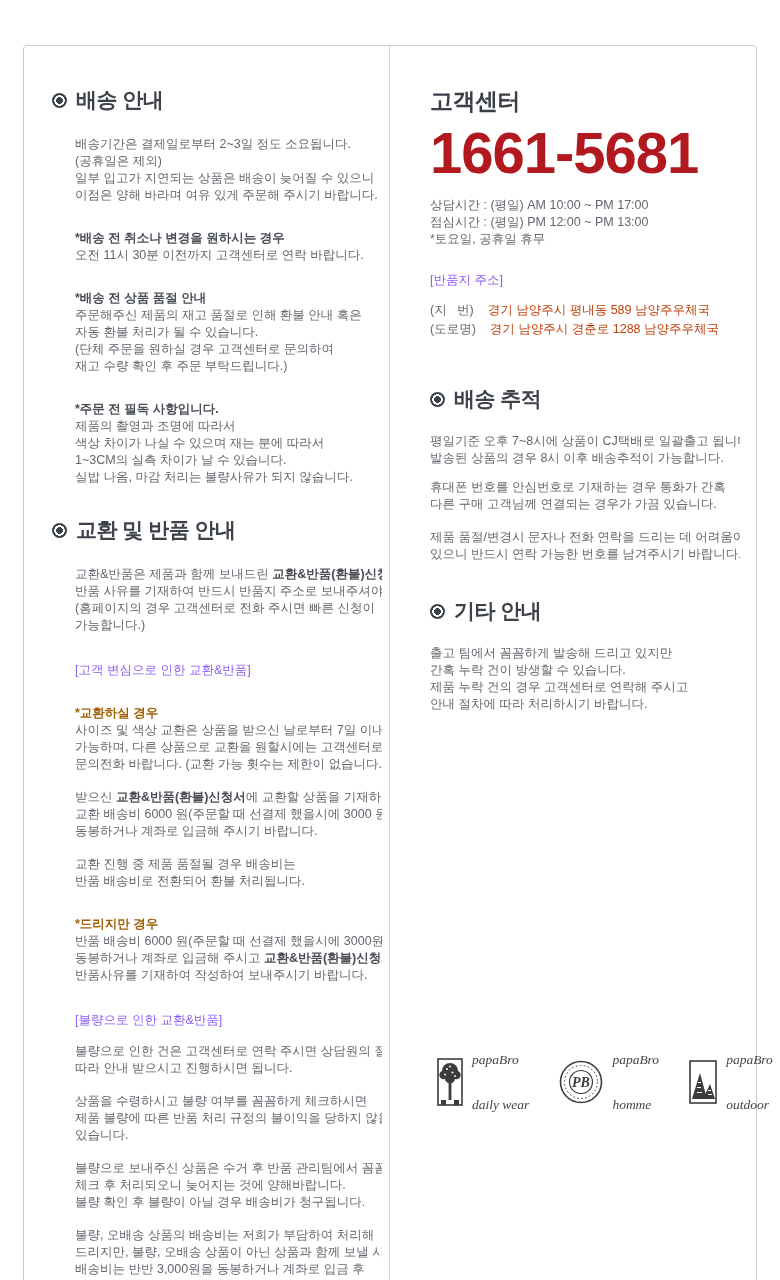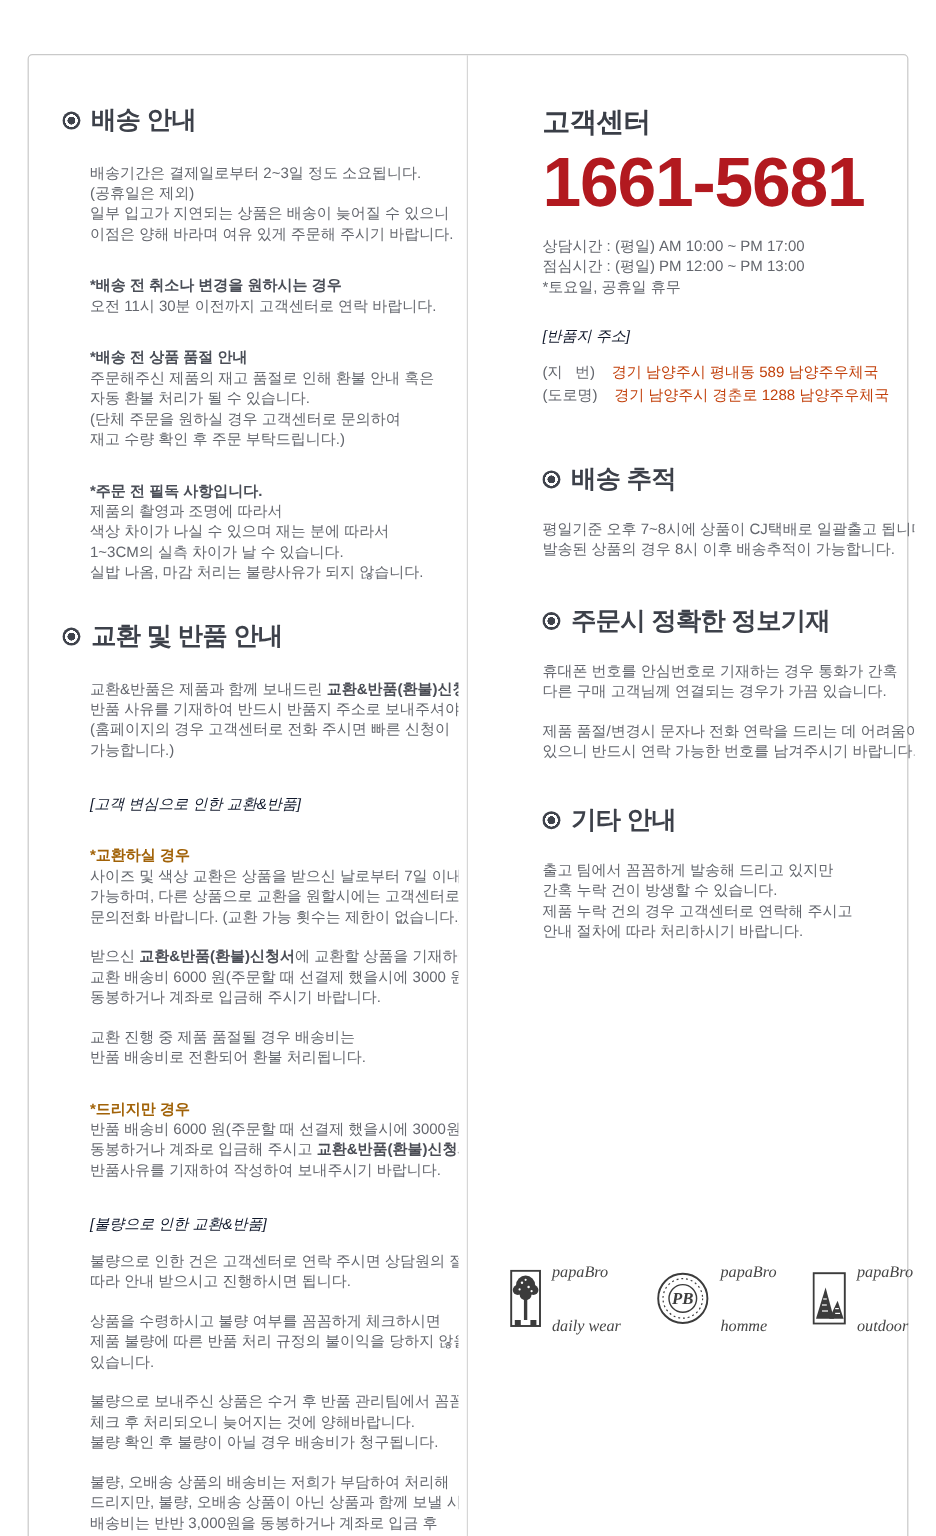--- a/index.html
+++ b/index.html
@@ -3,38 +3,38 @@
 <meta charset="utf-8">
 <style>
   html,body{margin:0;padding:0;background:#fff;}
   .page{position:relative;width:780px;height:1280px;background:#fff;overflow:hidden;
         font-family:"Liberation Sans","DejaVu Sans",sans-serif;color:#63666d;padding-left:40px;}
   .frame{position:absolute;left:23px;top:45px;width:732px;height:1300px;
          border:1px solid #c9c9c9;border-radius:4px;background:#fff;}
   .divider{position:absolute;left:389px;top:46px;width:1px;height:1234px;background:#d6d6d6;}
   .col{position:absolute;top:86px;overflow:hidden;}
   .col-left{left:52px;width:330px;}
-  .col-right{left:452px;width:310px;}
+  .col-right{left:430px;width:310px;}
   .sec-head{display:flex;align-items:center;gap:9px;margin:30px 0 22px 0;}
   .sec-head.first{margin-top:0;}
   .bullet{width:15px;height:15px;border-radius:50%;flex:0 0 15px;
           background:radial-gradient(circle at 50% 50%, #3e424b 0 3.2px, #ffffff 3.4px 5.2px, #3e424b 5.4px 8px);}
   .sec-title{font-size:21px;font-weight:bold;color:#3d414a;letter-spacing:-0.5px;}
   .indent{padding-left:23px;}
   .p{font-size:12.5px;line-height:17px;white-space:pre;margin:0 0 12px 0;}
   .p b{color:#4a4d55;}
   .subhead{font-size:12.5px;line-height:17px;font-weight:bold;color:#4a4e57;margin:26px 0 0 0;white-space:pre;}
   .subhead.blue{color:#a16207;}
-  .bracket{font-size:12.5px;line-height:17px;color:#0f172a;margin:28px 0 14px 0;white-space:pre;font-style:italic;}
+  .bracket{font-size:12.5px;line-height:17px;color:#8b5cf6;margin:28px 0 14px 0;white-space:pre;}
   .cs-title{font-size:23px;font-weight:bold;color:#3a3e47;letter-spacing:-0.5px;margin:0 0 10px 0;}
   .cs-phone{font-size:58px;font-weight:bold;color:#b2191f;letter-spacing:-1px;line-height:52px;margin:0 0 18px 0;}
   .addr-row{display:flex;font-size:12.5px;line-height:19px;white-space:pre;}
   .addr-row .lbl{color:#63666d;margin-right:14px;}
   .addr-row .val{font-weight:normal;color:#c2410c;text-align:center;}
-  .brands{position:absolute;left:425px;top:1022px;display:flex;align-items:flex-end;gap:30px;}
+  .brands{position:absolute;left:437px;top:1022px;display:flex;align-items:flex-end;gap:30px;}
   .brand{display:flex;align-items:center;gap:9px;}
   .brand-text{font-family:"Liberation Serif","DejaVu Serif",serif;font-style:italic;
               font-size:13.5px;line-height:15px;color:#454545;white-space:pre;}
   svg text{font-family:"Liberation Serif","DejaVu Serif",serif;}
 </style>
 </head>
 <body>
 
 <div class="page">
   <div class="frame"></div>
@@ -121,24 +121,20 @@
       <span class="val">경기 남양주시 경춘로 1288 남양주우체국</span>
     </div>
 
     <div class="sec-head" style="margin-top:46px;margin-bottom:20px;">
       <span class="bullet"></span>
       <span class="sec-title">배송 추적</span>
     </div>
     <div class="p">평일기준 오후 7~8시에 상품이 CJ택배로 일괄출고 됩니다.
 발송된 상품의 경우 8시 이후 배송추적이 가능합니다.</div>
 
-    <div class="sec-head" style="margin-top:36px;margin-bottom:20px;">
-      <span class="bullet"></span>
-      <span class="sec-title">주문시 정확한 정보기재</span>
-    </div>
     <div class="p">휴대폰 번호를 안심번호로 기재하는 경우 통화가 간혹
 다른 구매 고객님께 연결되는 경우가 가끔 있습니다.</div>
     <div class="p" style="margin-top:16px;">제품 품절/변경시 문자나 전화 연락을 드리는 데 어려움이
 있으니 반드시 연락 가능한 번호를 남겨주시기 바랍니다.</div>
 
     <div class="sec-head" style="margin-top:34px;margin-bottom:20px;">
       <span class="bullet"></span>
       <span class="sec-title">기타 안내</span>
     </div>
     <div class="p">출고 팀에서 꼼꼼하게 발송해 드리고 있지만

